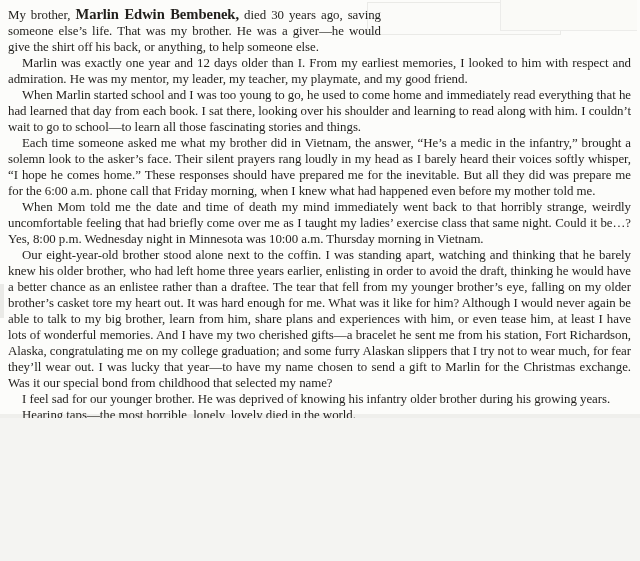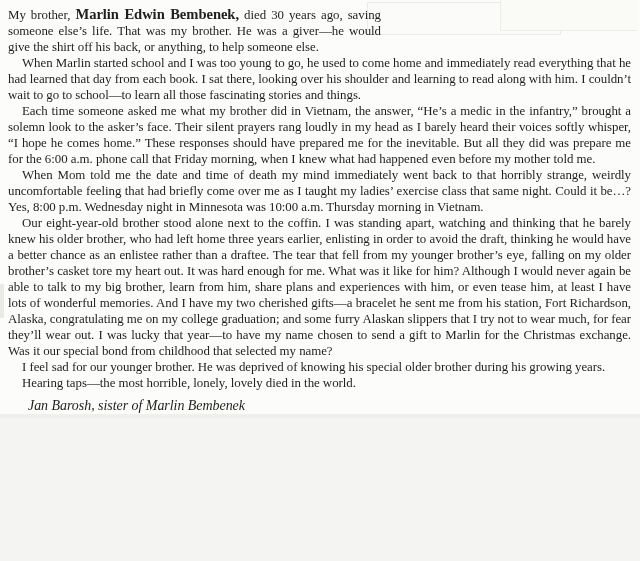--- a/index.html
+++ b/index.html
@@ -82,23 +82,24 @@
   <div class="artifact a3"></div>
   <div class="artifact a4"></div>
 
   <div class="text-block">
 
     <p>
       <span class="wrap-spacer"></span>
       <span>My brother, </span><span class="brother-name">Marlin Edwin Bembenek,</span><span> died 30 years ago, saving someone else’s life. That was my brother. He was a giver—he would give the shirt off his back, or anything, to help someone else.</span>
     </p>
 
+    <p class="indent">Marlin was exactly one year and 12 days older than I. From my earliest memories, I looked to him with respect and admiration. He was my mentor, my leader, my teacher, my playmate, and my good friend.</p>
     <p class="indent">When Marlin started school and I was too young to go, he used to come home and immediately read everything that he had learned that day from each book. I sat there, looking over his shoulder and learning to read along with him. I couldn’t wait to go to school—to learn all those fascinating stories and things.</p>
     <p class="indent">Each time someone asked me what my brother did in Vietnam, the answer, “He’s a medic in the infantry,” brought a solemn look to the asker’s face. Their silent prayers rang loudly in my head as I barely heard their voices softly whisper, “I hope he comes home.” These responses should have prepared me for the inevitable. But all they did was prepare me for the 6:00 a.m. phone call that Friday morning, when I knew what had happened even before my mother told me.</p>
     <p class="indent">When Mom told me the date and time of death my mind immediately went back to that horribly strange, weirdly uncomfortable feeling that had briefly come over me as I taught my ladies’ exercise class that same night. Could it be…? Yes, 8:00 p.m. Wednesday night in Minnesota was 10:00 a.m. Thursday morning in Vietnam.</p>
     <p class="indent">Our eight-year-old brother stood alone next to the coffin. I was standing apart, watching and thinking that he barely knew his older brother, who had left home three years earlier, enlisting in order to avoid the draft, thinking he would have a better chance as an enlistee rather than a draftee. The tear that fell from my younger brother’s eye, falling on my older brother’s casket tore my heart out. It was hard enough for me. What was it like for him? Although I would never again be able to talk to my big brother, learn from him, share plans and experiences with him, or even tease him, at least I have lots of wonderful memories. And I have my two cherished gifts—a bracelet he sent me from his station, Fort Richardson, Alaska, congratulating me on my college graduation; and some furry Alaskan slippers that I try not to wear much, for fear they’ll wear out. I was lucky that year—to have my name chosen to send a gift to Marlin for the Christmas exchange. Was it our special bond from childhood that selected my name?</p>
-    <p class="indent">I feel sad for our younger brother. He was deprived of knowing his special older brother during his growing years.</p>
+    <p class="indent">I feel sad for our younger brother. He was deprived of knowing his infantry older brother during his growing years.</p>
     <p class="indent">Hearing taps—the most horrible, lonely, lovely died in the world.</p>
 
     <p class="signature">Jan Barosh, sister of Marlin Bembenek</p>
 
   </div>
 </div>
 
 </body></html>

